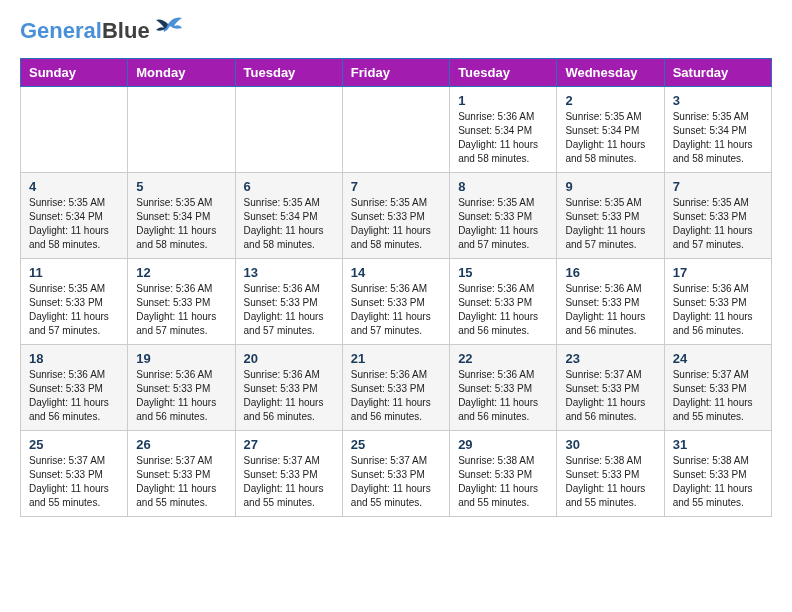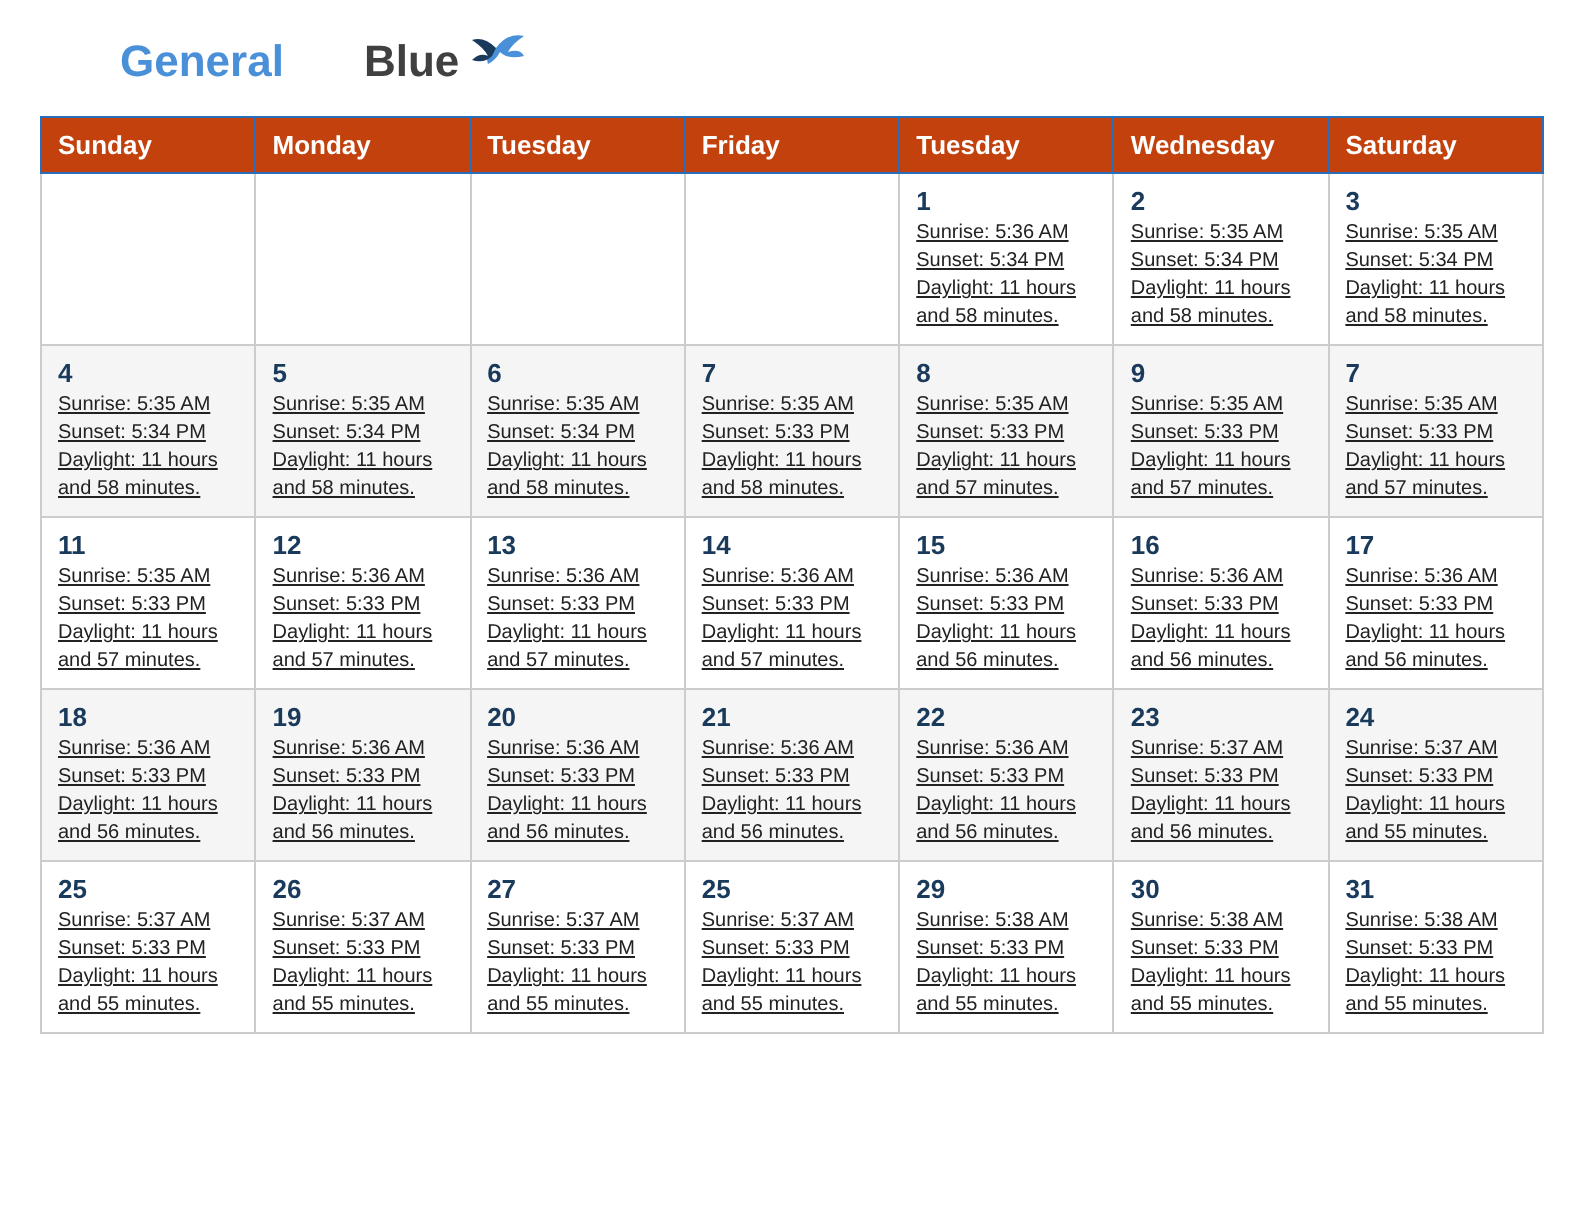--- a/index.html
+++ b/index.html
@@ -22,42 +22,41 @@
       align-items: flex-start;
     }
     .logo-text {
       font-size: 22px;
       font-weight: bold;
       color: #1a3a5c;
       line-height: 1;
     }
     .logo-text span {
       color: #4a90d9;
-      margin-left: 40px;
     }
     .title-block {
       text-align: right;
     }
     .calendar-title {
       font-size: 36px;
       font-weight: bold;
       color: #1a3a5c;
       line-height: 1.1;
     }
     .calendar-subtitle {
       font-size: 14px;
       color: #333;
     }
     .calendar-table {
       width: 100%;
       border-collapse: collapse;
       border: 1px solid #ccc;
     }
     .calendar-table th {
-      background-color: #c2410c;
+      background-color: #a21caf;
       color: #fff;
       font-size: 13px;
       font-weight: bold;
       padding: 6px 8px;
       text-align: left;
       border: 1px solid #2a6ebb;
     }
     .calendar-table td {
       vertical-align: top;
       padding: 6px 8px;
@@ -75,21 +74,20 @@
       font-size: 13px;
       font-weight: bold;
       color: #1a3a5c;
       display: block;
       margin-bottom: 2px;
     }
     .day-info {
       font-size: 10px;
       color: #222;
       line-height: 1.4;
-      text-decoration: underline;
     }
     .empty-cell {
       background: #fff !important;
     }
   </style>
 </head>
 <body>
 
 <div class="header">
   <div class="logo">

